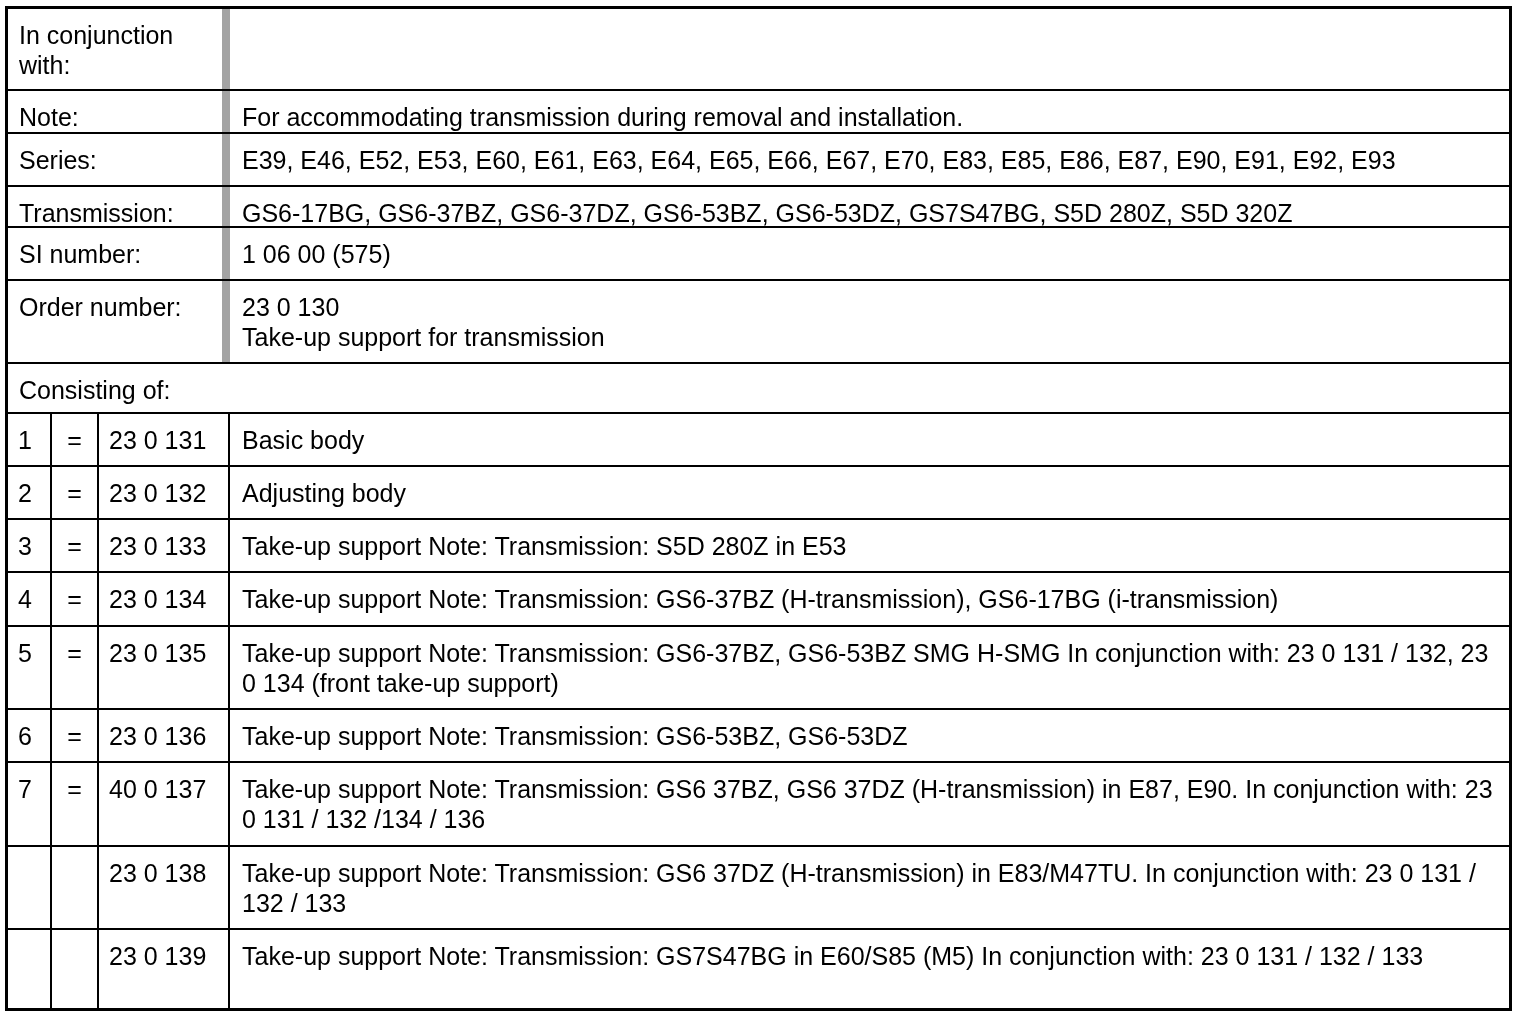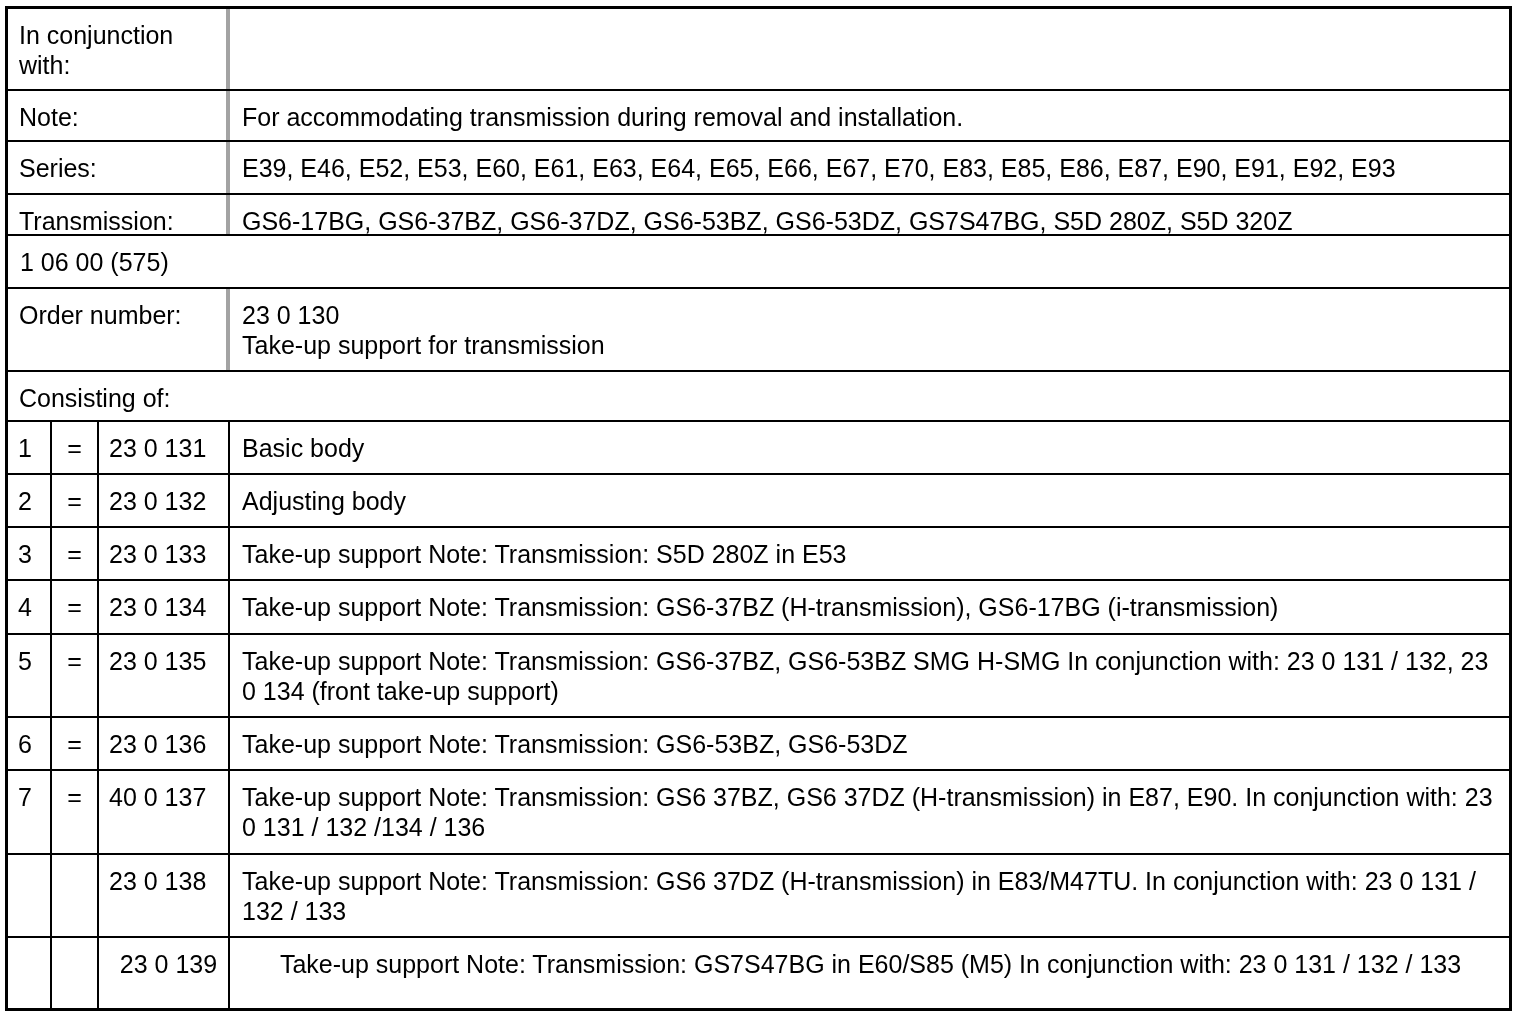--- a/index.html
+++ b/index.html
@@ -17,32 +17,32 @@
     border: 3px solid #000000;
     display: flex;
     flex-direction: column;
     background: #ffffff;
   }
   .row {
     display: flex;
     border-bottom: 2px solid #000000;
     flex: 0 0 auto;
   }
-  .row:last-child { border-bottom: none; flex: 1 1 auto; text-align: center; }
+  .row:last-child { border-bottom: none; flex: 1 1 auto; }
   .cell {
     font-size: 25px;
     line-height: 30px;
     padding-top: 11px;
     letter-spacing: 0;
     overflow: hidden;
   }
   .label-cell {
     width: 222px;
     flex: 0 0 222px;
-    border-right: 4px solid #a3a3a3;
+    border-right: 8px solid #a3a3a3;
     padding-left: 11px;
     padding-right: 12px;
     white-space: pre-line;
   }
   .value-cell {
     flex: 1 1 auto;
     padding-left: 12px;
     padding-right: 10px;
     white-space: pre-line;
   }
@@ -77,36 +77,37 @@
 </head>
 <body>
 
 <div class="doc-table">
 
   <div class="row" style="height:82px">
     <div class="cell label-cell">In conjunction
 with:</div>
   </div>
 
-  <div class="row" style="height:51px">
+  <div class="row" style="height:43px">
     <div class="cell label-cell">Note:</div>
     <div class="cell value-cell">For accommodating transmission during removal and installation.</div>
   </div>
 
   <div class="row" style="height:53px">
     <div class="cell label-cell">Series:</div>
     <div class="cell value-cell">E39, E46, E52, E53, E60, E61, E63, E64, E65, E66, E67, E70, E83, E85, E86, E87, E90, E91, E92, E93</div>
   </div>
 
   <div class="row" style="height:41px">
     <div class="cell label-cell">Transmission:</div>
     <div class="cell value-cell">GS6-17BG, GS6-37BZ, GS6-37DZ, GS6-53BZ, GS6-53DZ, GS7S47BG, S5D 280Z, S5D 320Z</div>
   </div>
 
   <div class="row" style="height:53px">
+    <div class="cell label-cell">SI number:</div>
     <div class="cell value-cell">1 06 00 (575)</div>
   </div>
 
   <div class="row" style="height:83px">
     <div class="cell label-cell">Order number:</div>
     <div class="cell value-cell">23 0 130
 Take-up support for transmission</div>
   </div>
 
   <div class="row" style="height:50px">

